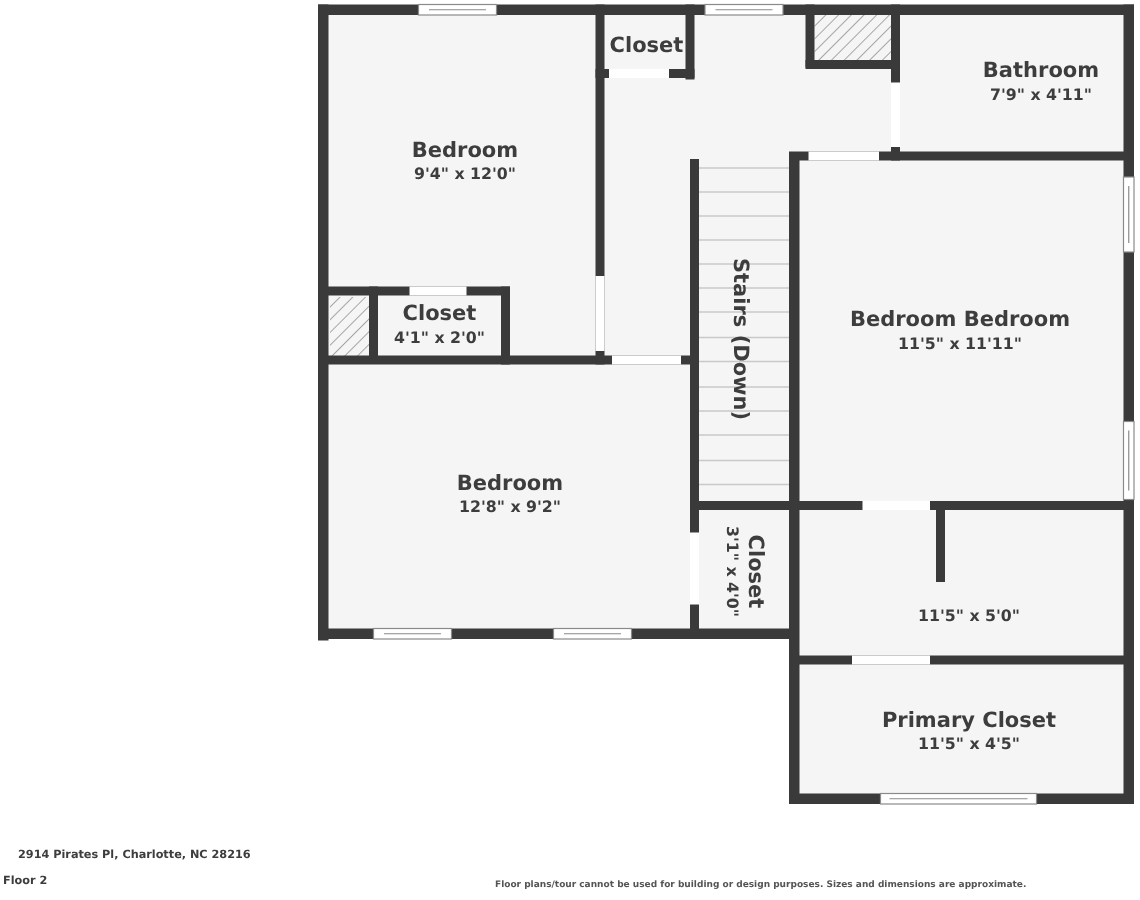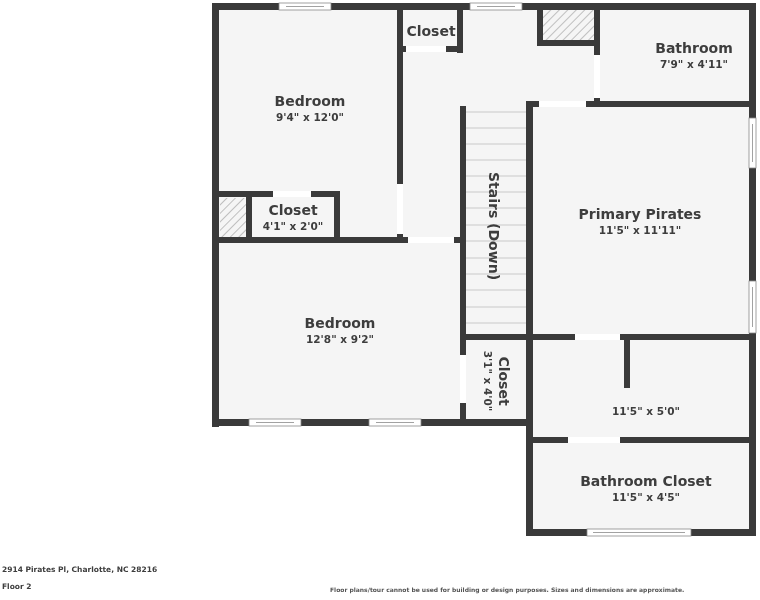--- a/index.html
+++ b/index.html
@@ -136,34 +136,34 @@
   <span class="dim">7'9" x 4'11"</span>
 </div>
 <div class="lbl" style="left:293px; top:217px;">
   <span class="name">Closet</span>
   <span class="dim">4'1" x 2'0"</span>
 </div>
 <div class="lbl rot" style="left:493px; top:226px;">
   <span class="name">Stairs (Down)</span>
 </div>
 <div class="lbl" style="left:640px; top:221px;">
-  <span class="name">Primary Pirates</span>
+  <span class="name">Bedroom Bedroom</span>
   <span class="dim">11'5" x 11'11"</span>
 </div>
 <div class="lbl" style="left:340px; top:330px;">
   <span class="name">Bedroom</span>
   <span class="dim">12'8" x 9'2"</span>
 </div>
 <div class="lbl rot" style="left:496px; top:381px;">
   <span class="name">Closet</span>
   <span class="dim">3'1" x 4'0"</span>
 </div>
 <div class="lbl" style="left:646px; top:411px;">
   <span class="dim">11'5" x 5'0"</span>
 </div>
 <div class="lbl" style="left:646px; top:488px;">
-  <span class="name">Bathroom Closet</span>
+  <span class="name">Primary Closet</span>
   <span class="dim">11'5" x 4'5"</span>
 </div>
 
-<div class="footer" style="left:2px; top:565px;text-align:center;">2914 Pirates Pl, Charlotte, NC 28216</div>
+<div class="footer" style="left:12px; top:565px;text-align:center;">2914 Pirates Pl, Charlotte, NC 28216</div>
 <div class="footer" style="left:2px; top:582px;text-align:center;">Floor 2</div>
 <div class="footer small" style="left:330px; top:586px;">Floor plans/tour cannot be used for building or design purposes. Sizes and dimensions are approximate.</div>
 
 </body></html>

